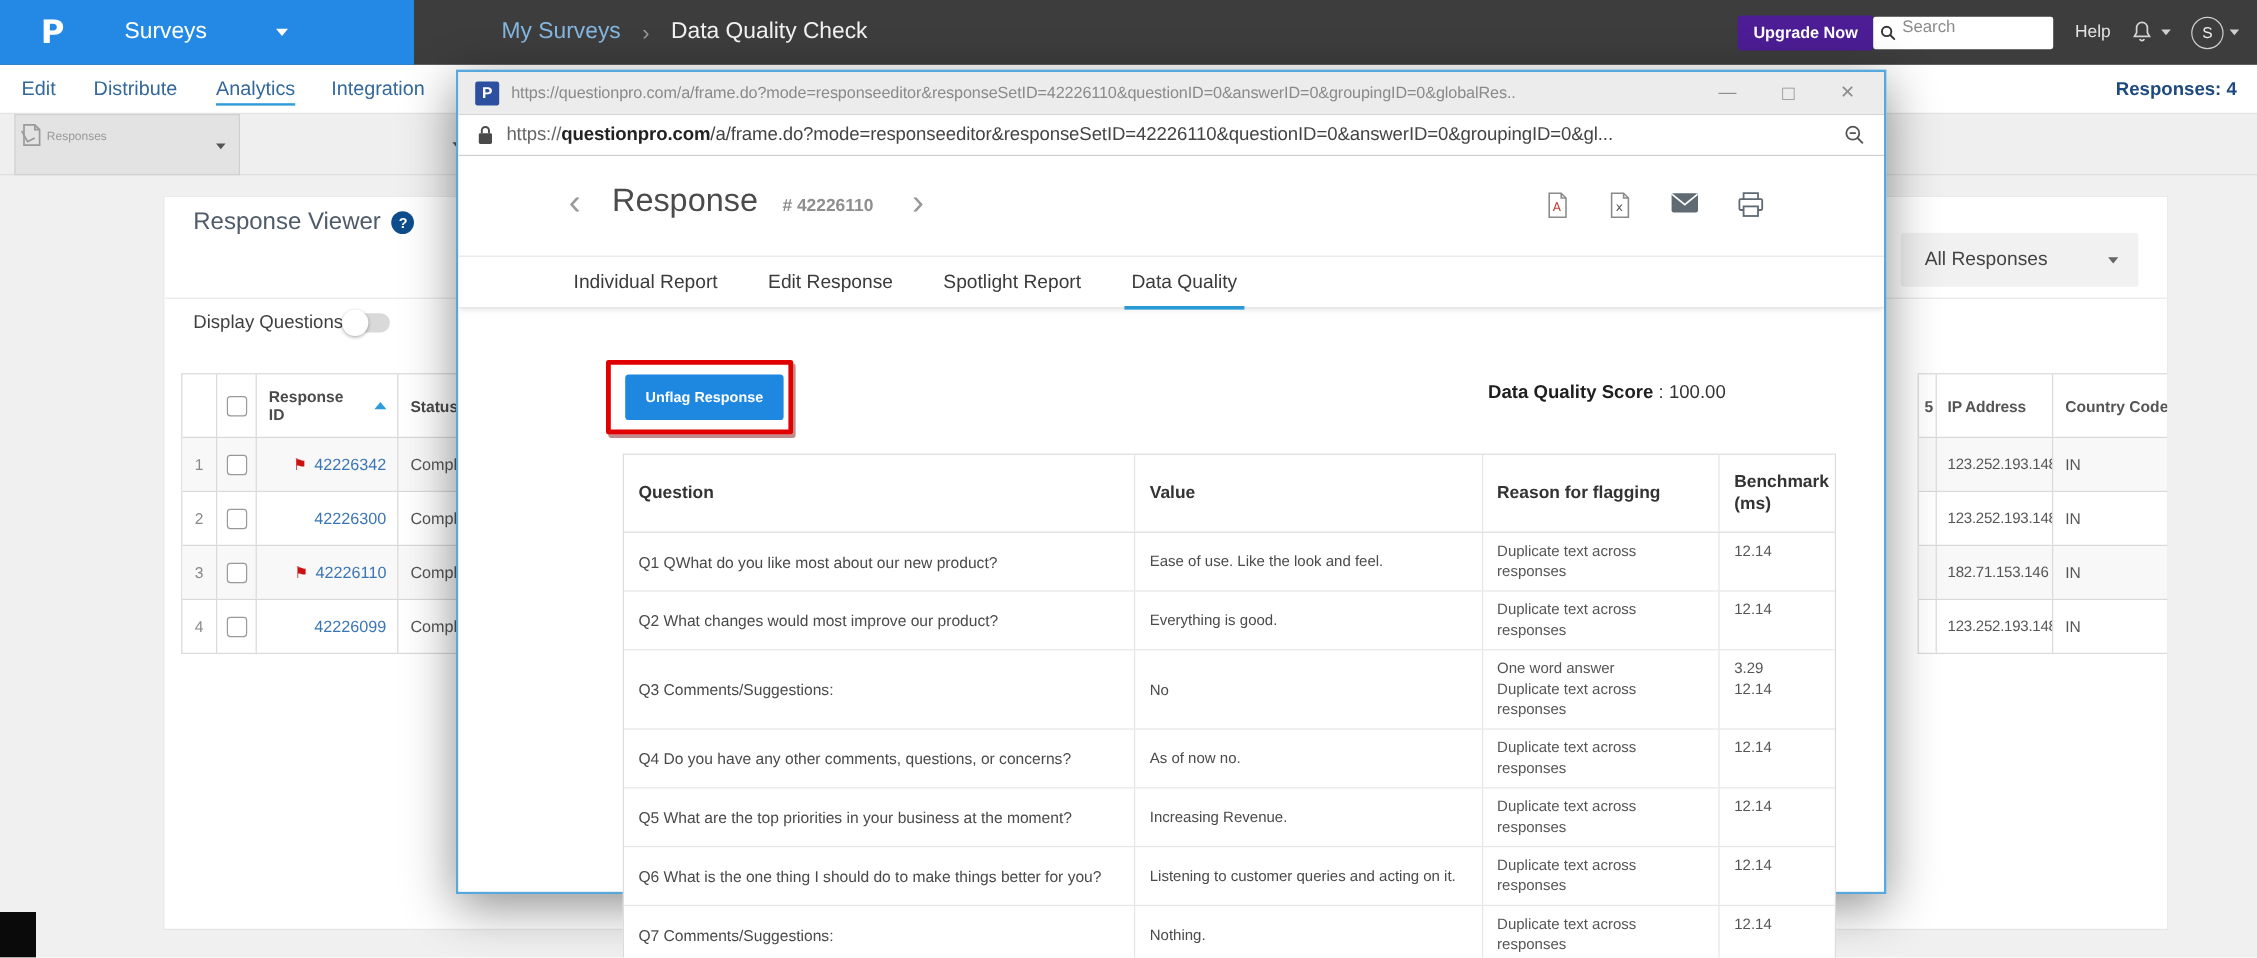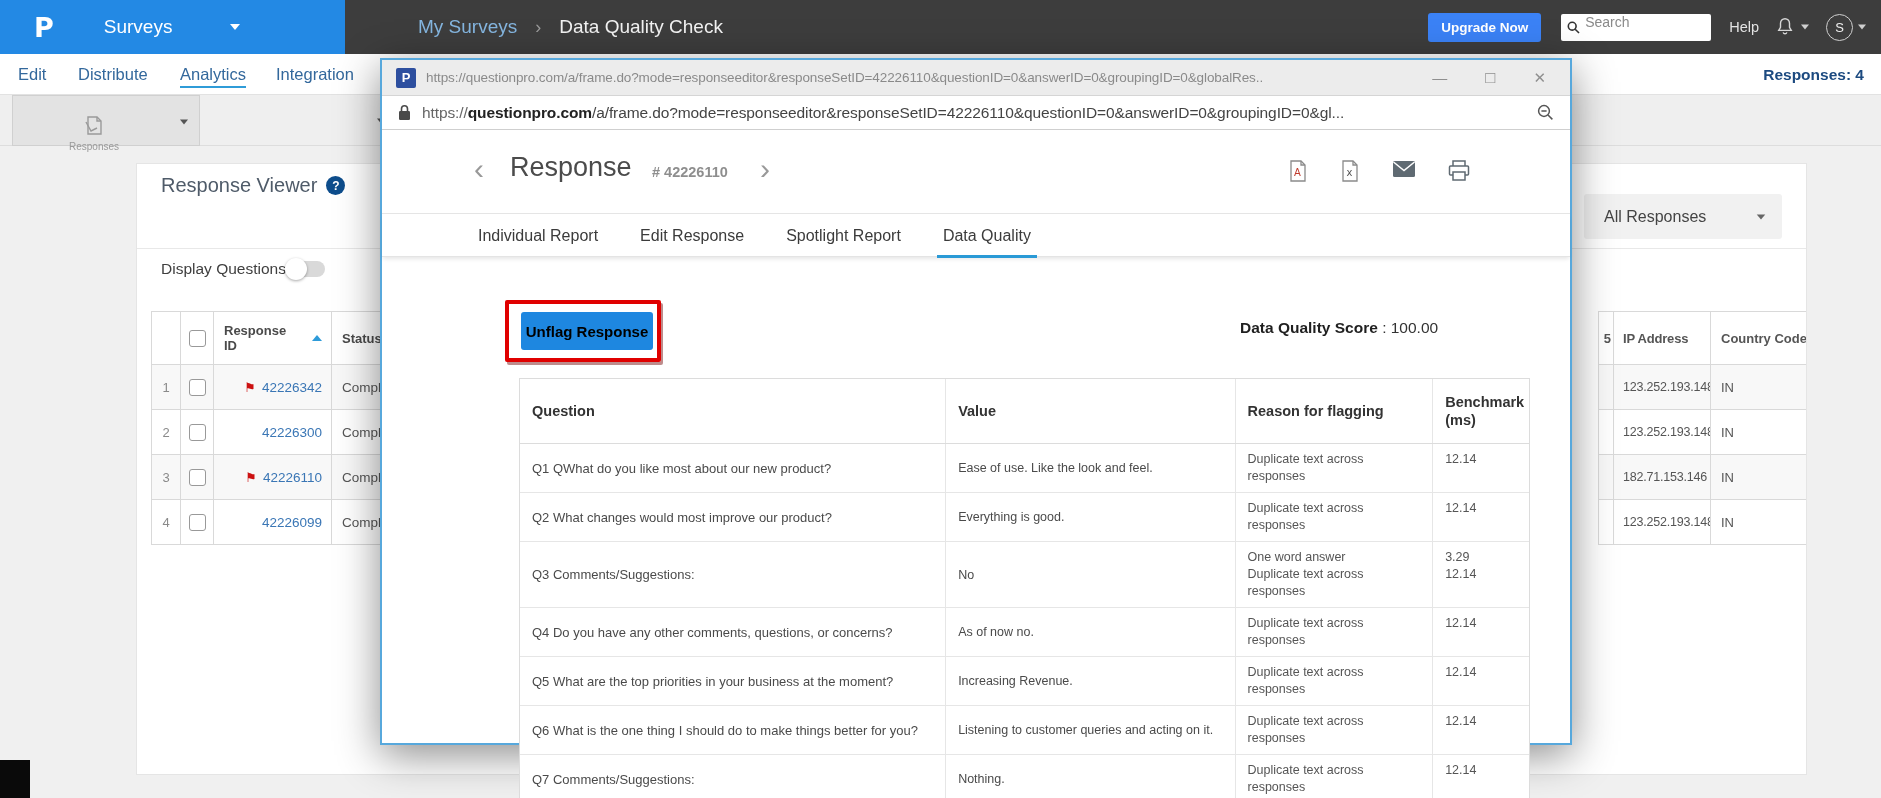--- a/index.html
+++ b/index.html
@@ -14,22 +14,22 @@
   .brand .plogo { margin-left:34px; font-size:27px; font-weight:700; font-family:"DejaVu Sans",sans-serif; }
   .brand .bname { margin-left:50px; font-size:19px; }
   .caret { width:0; height:0; border-left:5px solid transparent; border-right:5px solid transparent;
            border-top:6px solid #fff; display:inline-block; }
   .brand .caret { margin-left:58px; }
   .crumbs { position:absolute; left:418px; top:0; height:54px; display:flex; align-items:center; gap:18px; }
   .crumb-link { color:#85b6e0; font-size:19px; cursor:pointer; }
   .crumb-sep { color:#9a9a9a; font-size:18px; }
   .crumb-cur { color:#f2f2f2; font-size:19px; }
   .top-right { position:absolute; right:0; top:0; height:54px; display:flex; align-items:center; }
-  .upgrade { background:#3b82f6; color:#fff; font-size:13.5px; font-weight:700;
-             padding:7px 13px; border-radius:3px; cursor:pointer; margin-right:20px; }
+  .upgrade { background:#4c1d95; color:#fff; font-size:13.5px; font-weight:700;
+             padding:7px 13px; border-radius:3px; cursor:pointer; }
   .searchbox { position:relative; width:150px; height:27px; background:#fff; border-radius:2px; margin-right:18px; }
   .searchbox input { position:absolute; left:24px; top:0; width:122px; height:17px; border:0; outline:0;
                      font-size:14px; color:#333; background:transparent; font-family:inherit; }
   .searchbox input::placeholder { color:#8a8a8a; }
   .searchbox svg { position:absolute; left:6px; top:7px; }
   .helplink { color:#e3e3e3; font-size:14.5px; margin-right:16px; cursor:pointer; }
   .bellwrap { display:flex; align-items:center; margin-right:16px; cursor:pointer; }
   .bellwrap .caret { border-top-color:#cfcfcf; margin-left:5px; transform:scale(.8); }
   .avatarwrap { display:flex; align-items:center; margin-right:14px; cursor:pointer; }
   .avatar { width:27px; height:27px; border:1.5px solid #cfcfcf; border-radius:50%;
@@ -42,21 +42,21 @@
   .nav-item { position:absolute; top:0; height:41px; line-height:41px; color:#33689c; font-size:16.5px; cursor:pointer; }
   .nav-item.active::after { content:""; position:absolute; left:0; right:0; bottom:7px; height:2px; background:#2f9cd8; }
   .resp-count { position:absolute; right:17px; top:0; height:41px; line-height:41px;
                 color:#1c4a80; font-size:15.5px; font-weight:700; }
 
   
   .toolbar { position:absolute; left:0; top:95px; width:1881px; height:51px; background:#efefef;
              border-bottom:1px solid #ddd; z-index:4; }
   .tool-item { position:absolute; top:0; height:51px; cursor:pointer; }
   .tool-item.pressed { background:#e3e3e3; border:1px solid #d0d0d0; }
-  .tool-center { position:absolute; left:0; right:24px; top:17px; display:flex; flex-direction:column; align-items:center; }
+  .tool-center { position:absolute; left:0; right:24px; top:4px; display:flex; flex-direction:row; align-items:center; }
   .tool-label { font-size:10px; color:#999; margin-top:2px; }
   .tool-caret { position:absolute; right:10px; top:23px; border-top-color:#555; transform:scale(.8); }
 
   
   .card { position:absolute; left:136px; top:163px; width:1671px; height:612px; background:#fff;
           border:1px solid #e5e5e5; overflow:hidden; z-index:1; }
   .rv-title { position:absolute; left:24px; top:10px; font-size:20px; color:#4f5b69;
               display:flex; align-items:center; gap:9px; }
   .help-badge { width:19px; height:19px; border-radius:50%; background:#0d4d8c; color:#fff;
                 font-size:12px; font-weight:700; display:flex; align-items:center; justify-content:center; cursor:pointer; }
@@ -120,22 +120,22 @@
   .rid { position:absolute; left:270px; top:34px; font-size:14.5px; font-weight:700; color:#8e8e8e; }
   .exports { position:absolute; right:100px; top:30px; display:flex; gap:32px; }
   .exports .eicon { cursor:pointer; }
   .mtabs { height:43px; display:flex; align-items:center; padding-left:96px; gap:42px;
            border-bottom:1px solid #e4e4e4; box-shadow:0 3px 4px -1px rgba(0,0,0,.10); position:relative; }
   .mtab { font-size:16px; color:#3b3b3b; cursor:pointer; position:relative; height:43px; line-height:43px; }
   .mtab.active::after { content:""; position:absolute; left:-6px; right:-6px; bottom:-1px; height:3px; background:#2a9ad6; }
   .mbody { position:relative; flex:1; }
   .redbox { position:absolute; left:123px; top:43px; width:156px; height:62px; border:4px solid #e00000;
             border-radius:2px; box-shadow:2px 3px 0 rgba(110,0,0,.45); }
-  .unflag { position:absolute; left:12px; top:8px; width:132px; height:38px; background:#1e87e0; color:#000000;
-            border:0; border-radius:3px; font-size:15px; font-weight:700; cursor:pointer; font-family:inherit; }
+  .unflag { position:absolute; left:12px; top:8px; width:132px; height:38px; background:#1e87e0; color:#ffffff;
+            border:0; border-radius:3px; font-size:12px; font-weight:700; cursor:pointer; font-family:inherit; }
   .score { position:absolute; left:858px; top:62px; font-size:15.5px; color:#333; }
   .score b { color:#1f1f1f; }
   .qtable { position:absolute; left:137px; top:121px; width:1011px; border:1px solid #dcdcdc; background:#fff; }
   .qrow { display:flex; border-bottom:1px solid #e6e6e6; }
   .qrow:last-child { border-bottom:0; }
   .qc { border-right:1px solid #e6e6e6; padding:7px 12px; font-size:13px; color:#4a4a4a;
         display:flex; align-items:center; overflow:hidden; }
   .qc:last-child { border-right:0; }
   .qc.q { width:427px; white-space:nowrap; }
   .qc.v { width:290px; white-space:nowrap; font-size:12.5px; }

